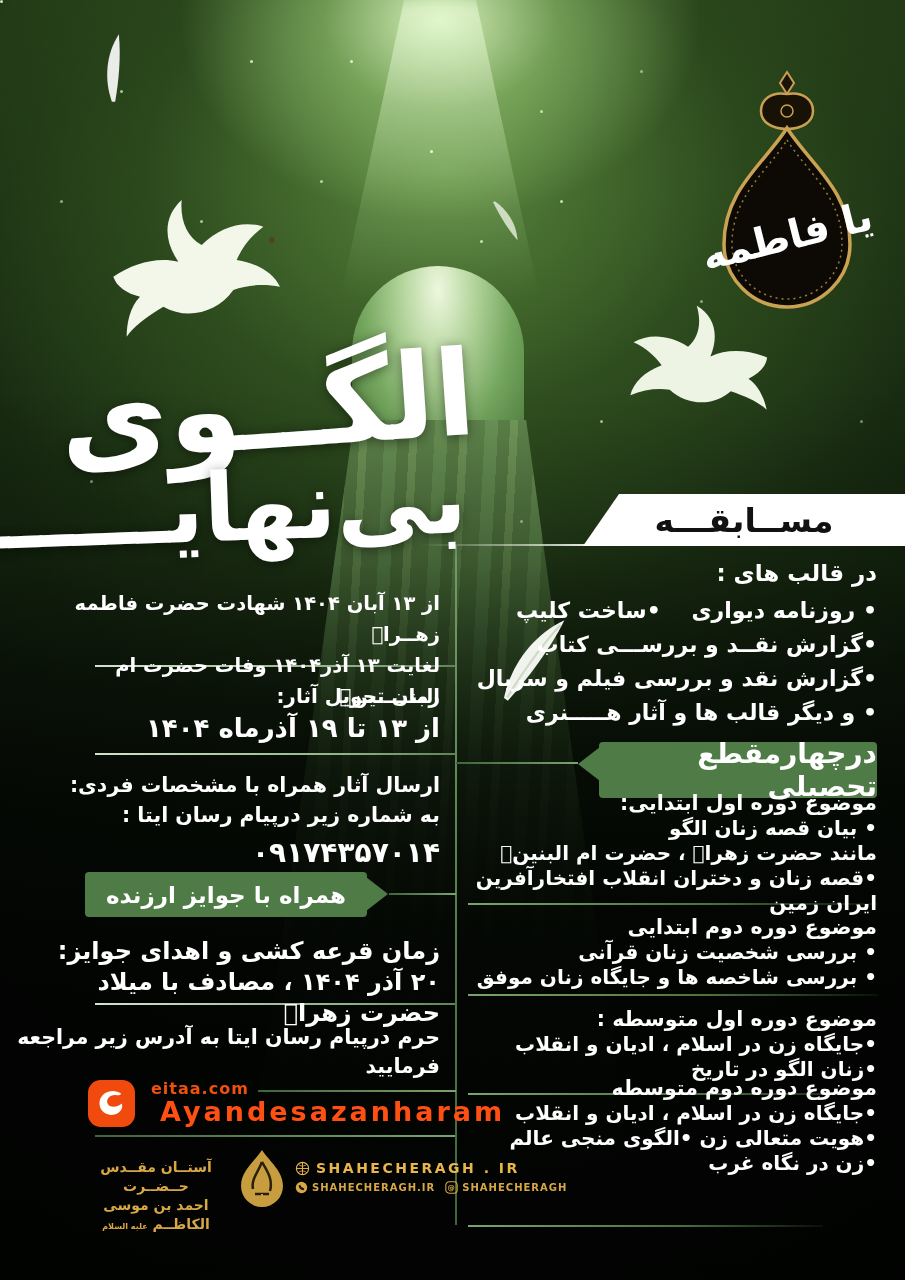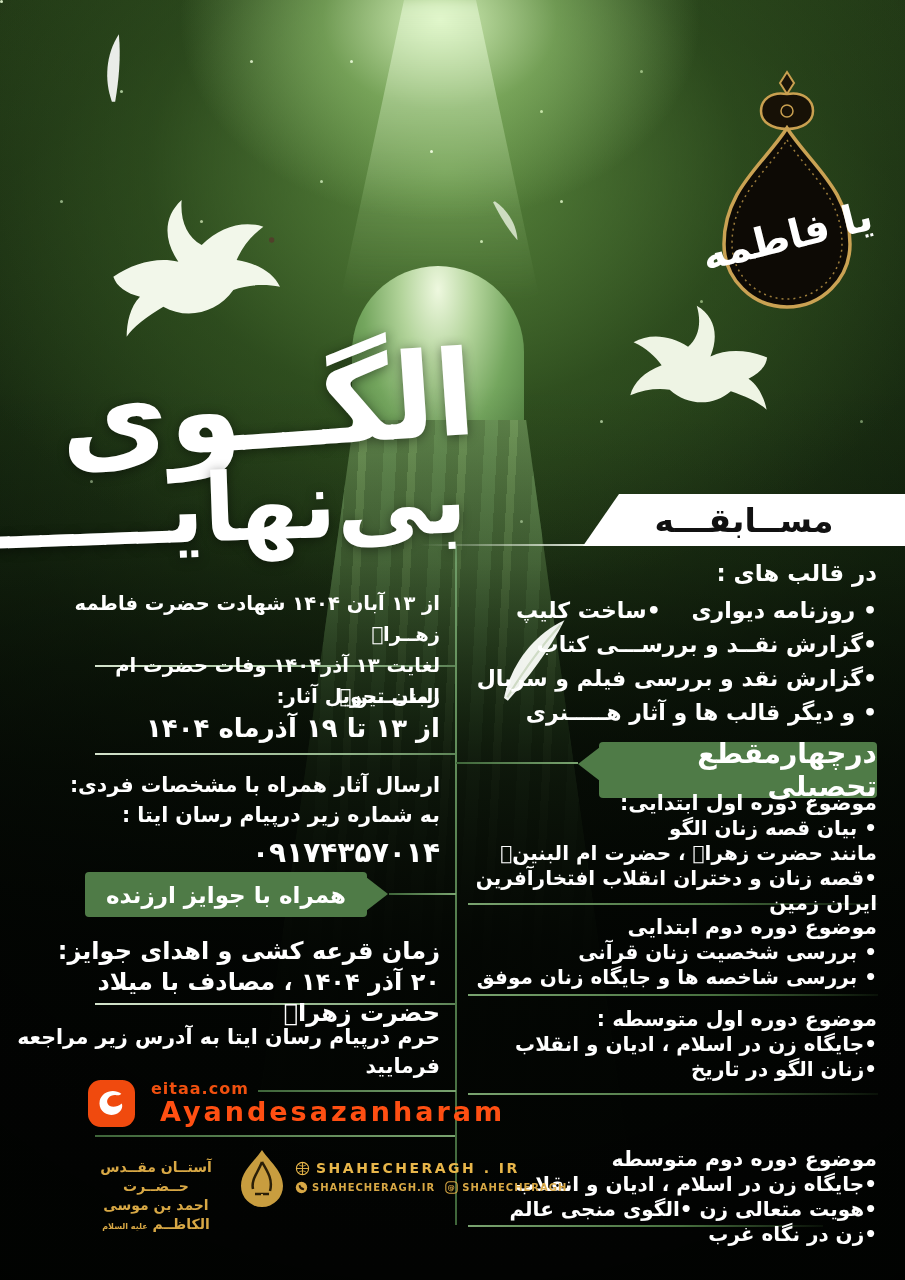--- a/index.html
+++ b/index.html
@@ -185,21 +185,21 @@
     <div class="sec-line">• بررسی شخصیت زنان قرآنی</div>
     <div class="sec-line">• بررسی شاخصه ها و جایگاه زنان موفق</div>
   </div>
 
   <div class="blk" style="top:1006px;right:28px;width:440px;">
     <div class="sec-head">موضوع دوره اول متوسطه :</div>
     <div class="sec-line">•جایگاه زن در اسلام ، ادیان و انقلاب</div>
     <div class="sec-line">•زنان الگو در تاریخ</div>
   </div>
 
-  <div class="blk" style="top:1146px;right:28px;width:440px;">
+  <div class="blk" style="top:1075px;right:28px;width:440px;">
     <div class="sec-head">موضوع دوره دوم متوسطه</div>
     <div class="sec-line">•جایگاه زن در اسلام ، ادیان و انقلاب</div>
     <div class="sec-line">•هویت متعالی زن •الگوی منجی عالم</div>
     <div class="sec-line">•زن در نگاه غرب</div>
   </div>
 
   <div class="blk dates" style="top:588px;right:465px;width:430px;">
     <div>از ۱۳ آبان ۱۴۰۴ شهادت حضرت فاطمه زهــراؑ</div>
     <div>لغایت ۱۳ آذر۱۴۰۴ وفات حضرت ام البنـــــینؑ</div>
   </div>

